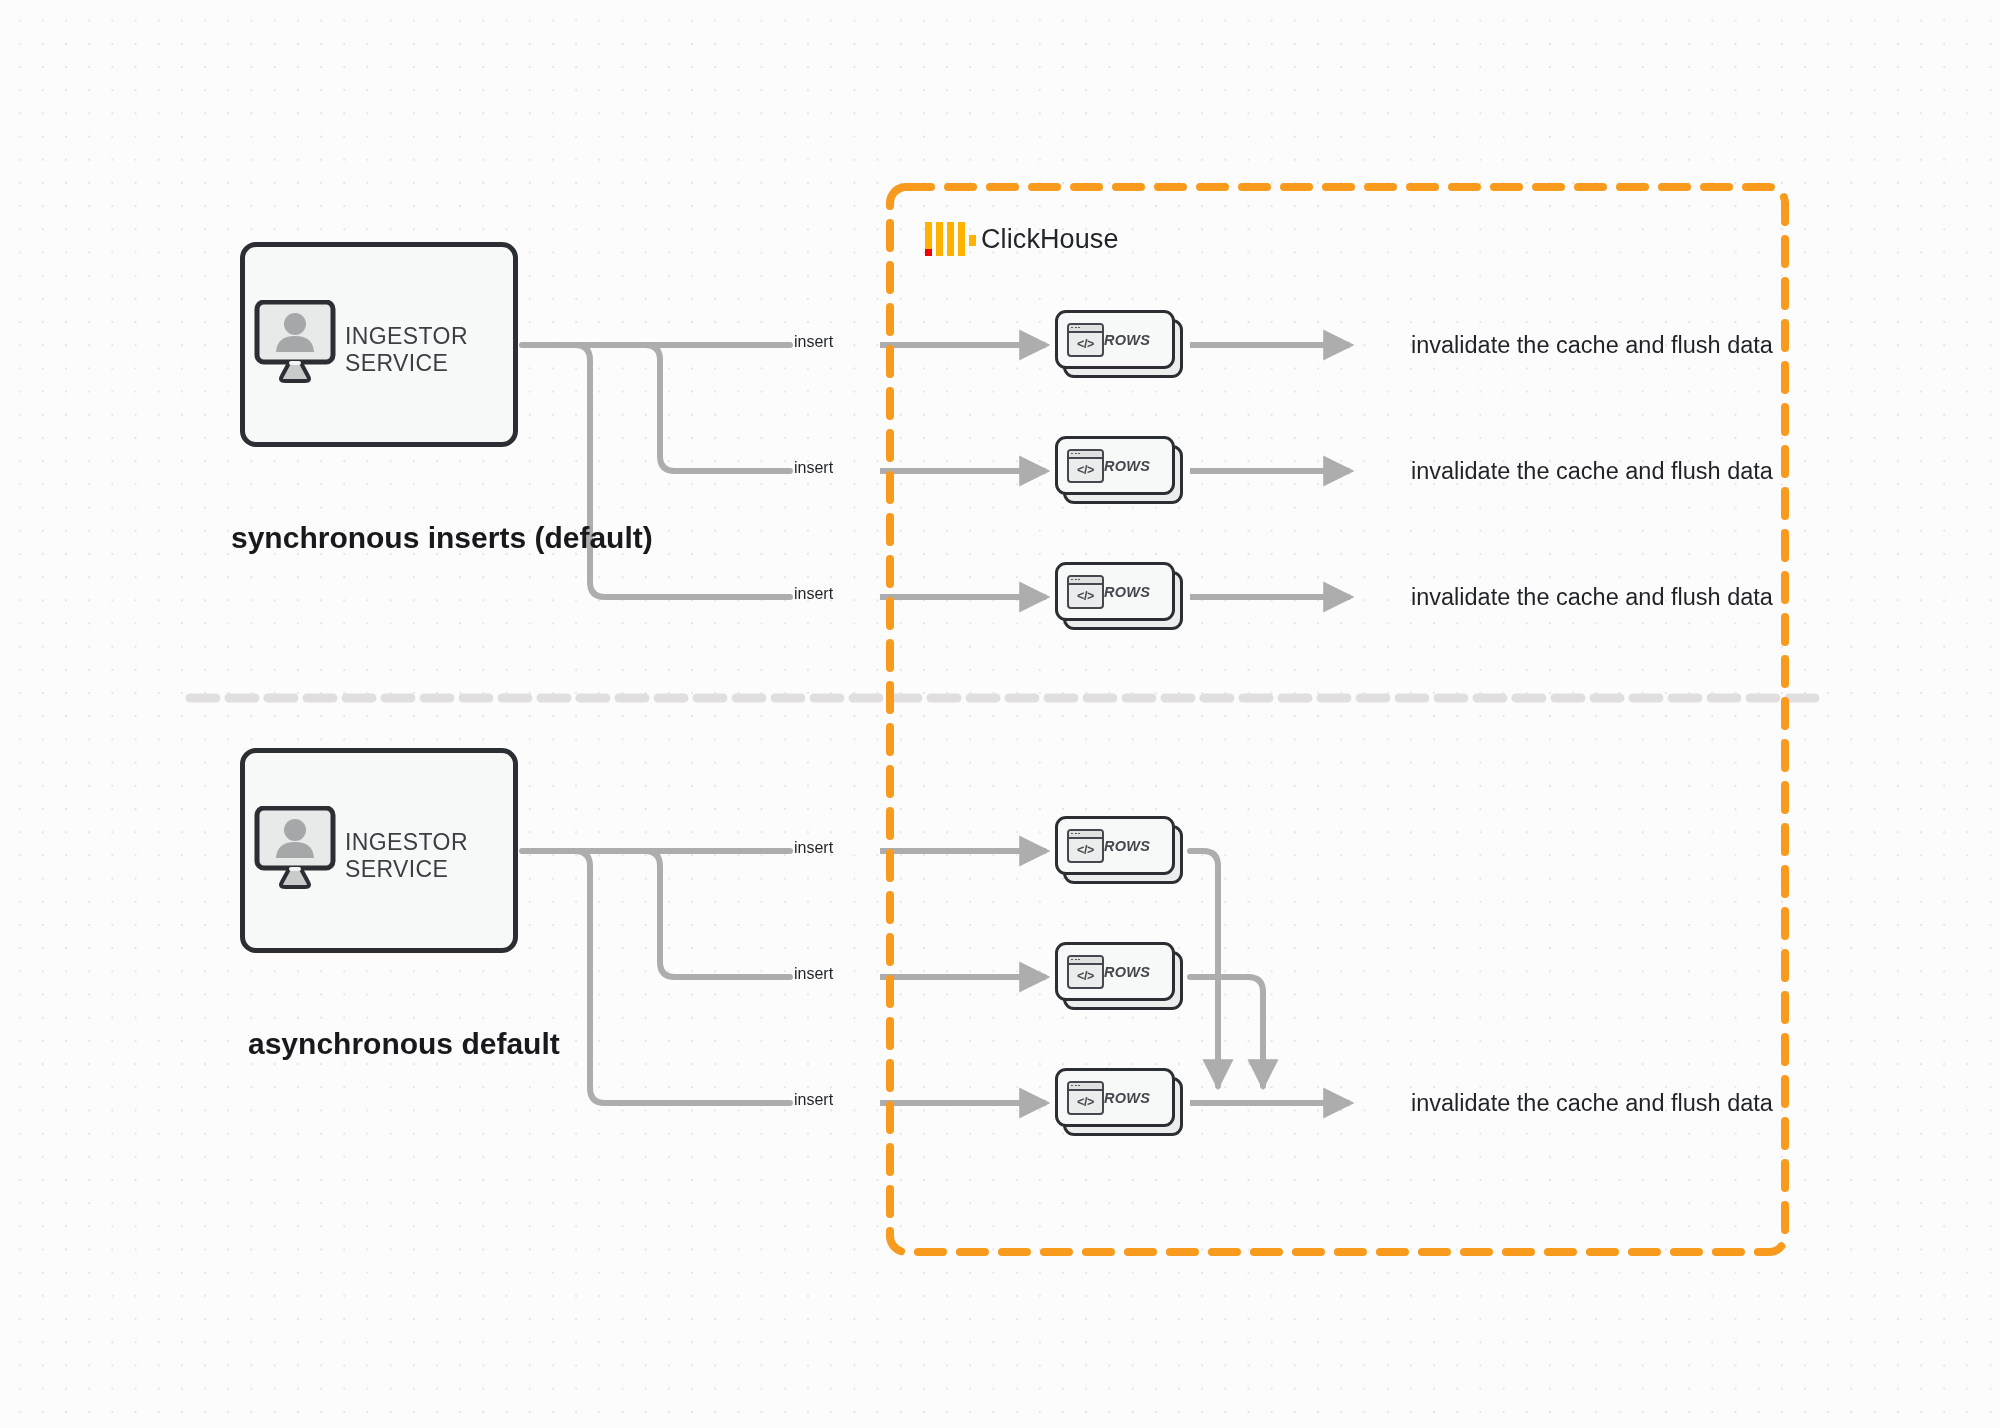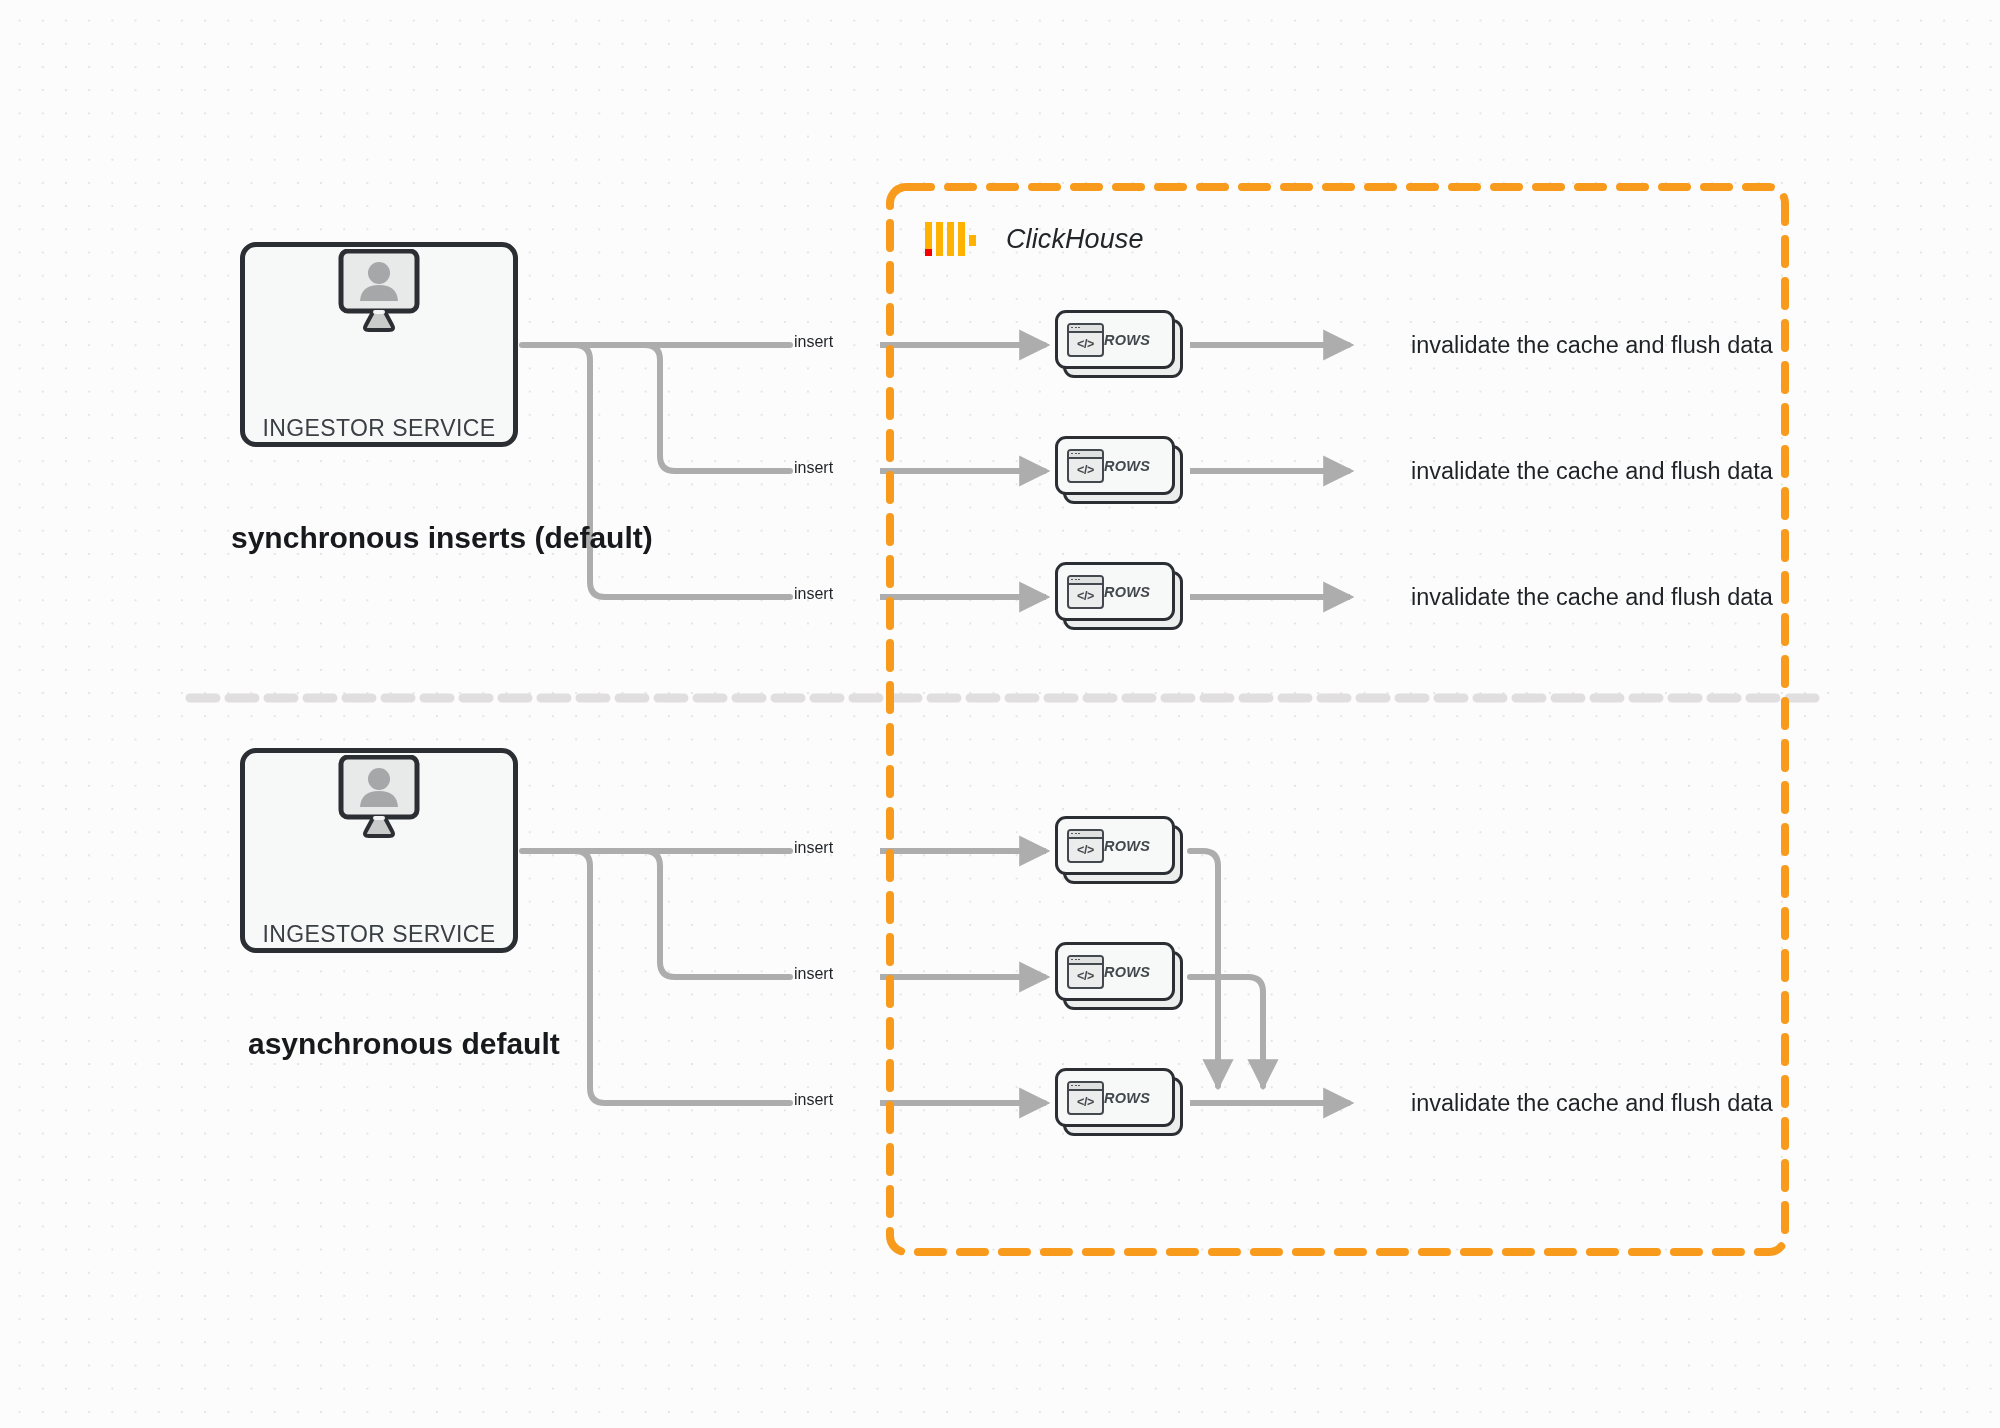--- a/index.html
+++ b/index.html
@@ -21,22 +21,22 @@
   svg.layer{pointer-events:none;}
 
   
   .ingestor{
     position:absolute;
     width:278px;height:205px;
     background:#f7f8f8;
     border:5px solid #2b2f33;
     border-radius:16px;
     box-sizing:border-box;
-    display:flex;flex-direction:column;
-    align-items:center;justify-content:space-between;
+    display:flex;flex-direction:row;
+    align-items:center;justify-content:flex-start;
   }
   .ingestor .mon-wrap{width:100px;height:92px;position:relative;margin-top:2px;}
   .ingestor .label{
     margin-top:10px;
     font-size:23px;color:#3a3f44;letter-spacing:.4px;
     font-family:"Liberation Sans","DejaVu Sans",sans-serif;
   }
 
   
   .rowscard{position:absolute;width:128px;height:68px;}
@@ -92,23 +92,22 @@
 
   
   .ch-brand{position:absolute;display:flex;align-items:center;}
   .ch-logo{position:relative;width:46px;height:34px;flex:none;}
   .ch-logo .bar{position:absolute;top:0;width:7px;height:34px;background:#ffb300;}
   .ch-logo .b1{left:0;} .ch-logo .b2{left:11px;}
   .ch-logo .b3{left:22px;} .ch-logo .b4{left:33px;}
   .ch-logo .red{position:absolute;left:0;bottom:0;width:7px;height:7px;background:#f50000;}
   .ch-logo .dot{position:absolute;left:44px;top:13px;width:7px;height:11px;background:#ffb300;}
   .ch-name{
-    margin-left:35px;font-size:27px;color:#222629;letter-spacing:.1px;
-    white-space:nowrap;
-    font-style:italic;
+    margin-left:10px;font-size:27px;color:#222629;letter-spacing:.1px;
+    white-space:nowrap;
   }
 </style>
 </head>
 <body>
 
 <div id="canvas">
 
   <svg class="layer" viewBox="0 0 2000 1428" width="2000" height="1428">
     <defs>
       <marker id="arrow" viewBox="0 0 10 10" refX="8.6" refY="5" markerWidth="5.2" markerHeight="5.2" orient="auto-start-reverse">

